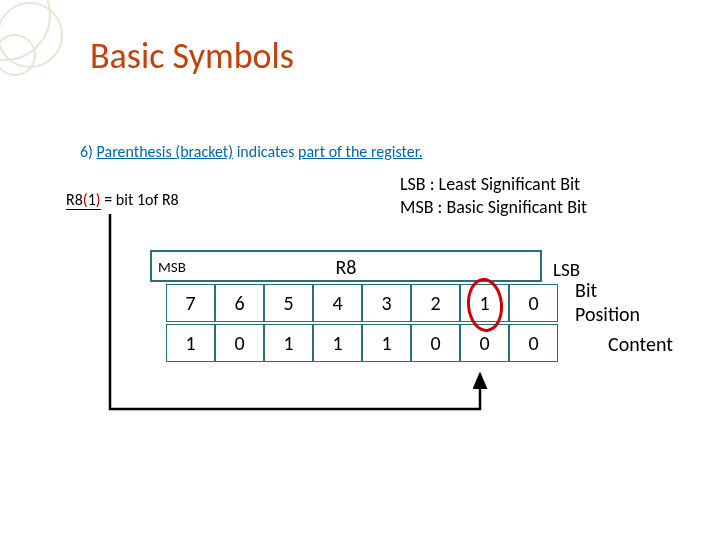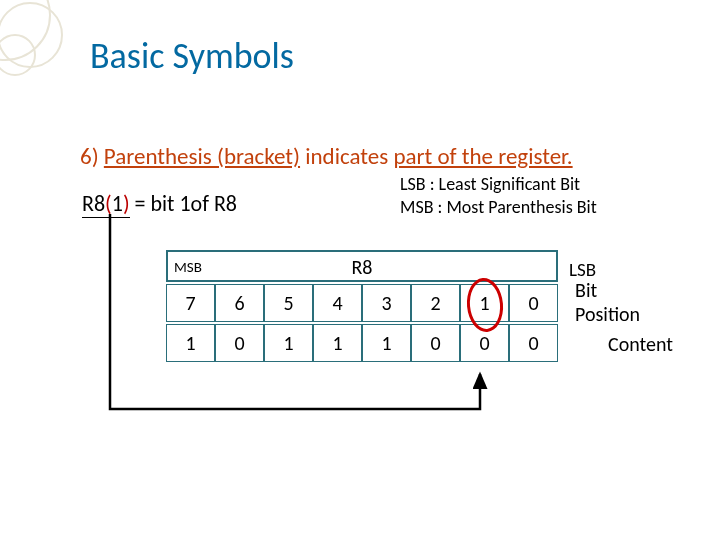--- a/index.html
+++ b/index.html
@@ -17,57 +17,57 @@
     left: -40px;
     width: 120px;
     height: 120px;
   }
   .title {
     position: absolute;
     top: 34px;
     left: 90px;
     font-size: 36px;
     font-weight: 400;
-    color: #0369a1;
+    color: #c2410c;
   }
   .subtitle {
     position: absolute;
     top: 142px;
     left: 80px;
-    font-size: 23px;
-    color: #c2410c;
+    font-size: 16px;
+    color: #0369a1;
   }
   .subtitle .num { font-weight: 400; }
   .subtitle .u { text-decoration: underline; }
   .expr {
     position: absolute;
     top: 190px;
-    left: 82px;
-    font-size: 22px;
+    left: 66px;
+    font-size: 16px;
   }
   .expr .reg { border-bottom: 1px solid #000; display:inline-block; }
   .expr .paren { color: #b00; }
   .legend {
     position: absolute;
     top: 173px;
     left: 400px;
     font-size: 18px;
     line-height: 1.25;
   }
   
   .reg-area {
     position: absolute;
     top: 250px;
     left: 150px;
     width: 440px;
   }
   .reg-outer {
     position: relative;
     width: 392px;
-    margin-left: 16px;
+    margin-left: 0;
     border: 2px solid #2a6e7a;
     background: #fff;
     height: 32px;
   }
   .reg-name {
     position: absolute;
     left: 50%;
     top: 0;
     transform: translateX(-50%);
     font-size: 20px;
@@ -149,21 +149,21 @@
   <span class="num">6)</span>
   <span class="u">Parenthesis (bracket)</span><span> indicates </span><span class="u">part of the register.</span>
 </div>
 
 <div class="expr">
   <span class="reg"><span>R8</span><span class="paren">(</span><span>1</span><span class="paren">)</span></span><span> = bit 1of R8</span>
 </div>
 
 <div class="legend">
   <div>LSB : Least Significant Bit</div>
-  <div>MSB : Most Parenthesis Bit</div>
+  <div>MSB : Basic Significant Bit</div>
 </div>
 
 <div class="reg-area">
   <div class="reg-outer">
     <span class="msb">MSB</span>
     <span class="reg-name">R8</span>
     <span class="lsb">LSB</span>
   </div>
 
   <div class="row row-pos">

